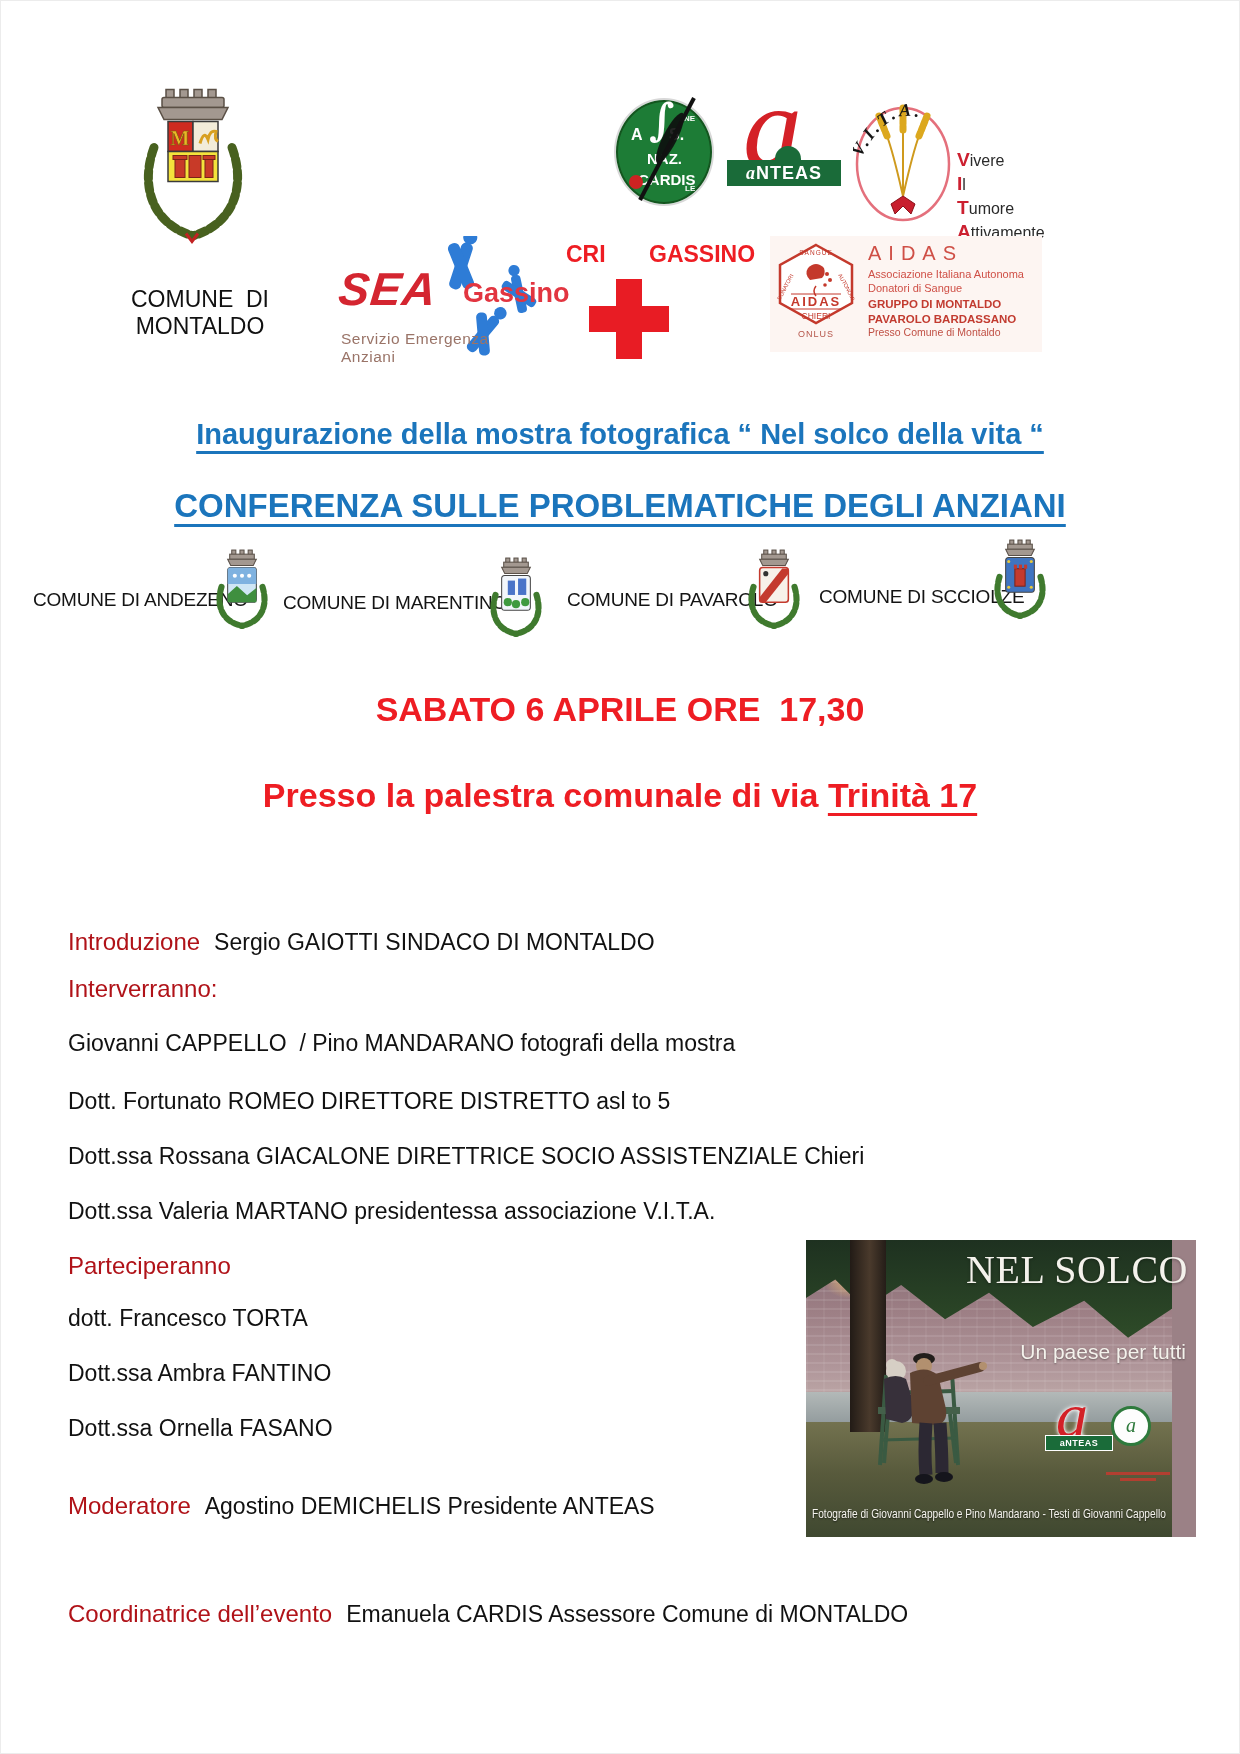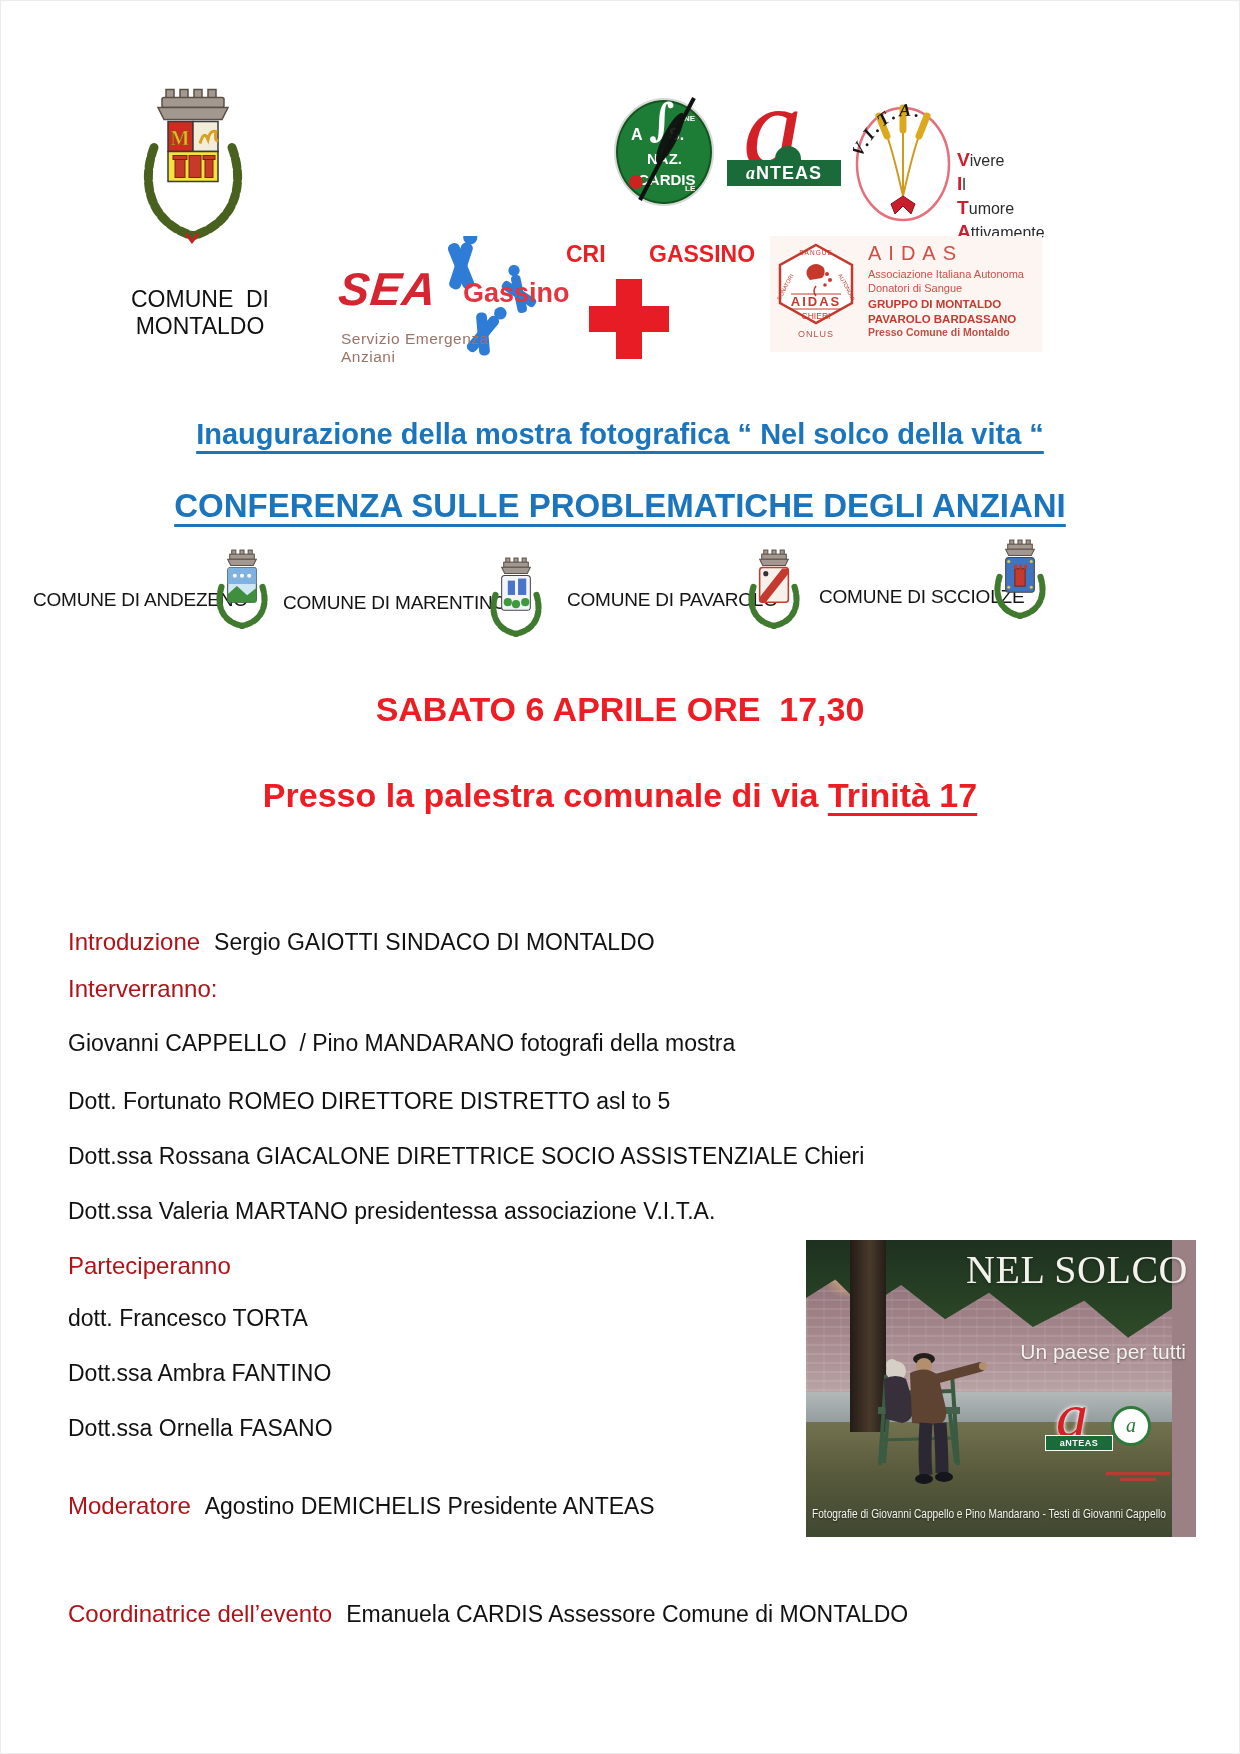--- a/index.html
+++ b/index.html
@@ -42,21 +42,21 @@
   .cri-word{position:absolute;top:241px;font-size:23px;font-weight:bold;color:#ee1d23;}
   #cross{left:589px;top:279px;width:80px;height:80px;}
   #cross .v{position:absolute;left:27px;top:0;width:26px;height:80px;background:#e81c24;}
   #cross .h{position:absolute;left:0;top:27px;width:80px;height:26px;background:#e81c24;}
   #aidas-block{left:770px;top:236px;width:272px;height:116px;background:#fdf5f2;}
   .aidas-onlus{position:absolute;left:4px;top:93px;width:84px;text-align:center;font-size:9px;color:#b5554a;letter-spacing:1px;}
   .aidas-col{position:absolute;left:98px;top:6px;width:172px;color:#cf4f46;}
   .aidas-title{font-size:20px;letter-spacing:7px;margin-bottom:3px;}
   .aidas-l1,.aidas-l2{font-size:11px;line-height:1.25;}
   .aidas-l3,.aidas-l4{font-size:11.5px;font-weight:bold;color:#c23b30;line-height:1.25;margin-top:1px;}
-  .aidas-l5{font-size:10.5px;color:#c05045;line-height:1.3;font-weight:bold;}
+  .aidas-l5{font-size:10.5px;color:#c05045;line-height:1.3;}
 
   
   .blue-title{left:0;width:1240px;text-align:center;color:#1b75bc;font-weight:bold;
               text-decoration:underline;text-decoration-thickness:3px;text-underline-offset:7px;}
   #title1{top:418px;font-size:29px;}
   #title2{top:487px;font-size:33px;}
 
   
   .commune-label{position:absolute;font-size:19px;color:#141414;letter-spacing:-.2px;}
   .crest{position:absolute;width:58px;height:82px;}

